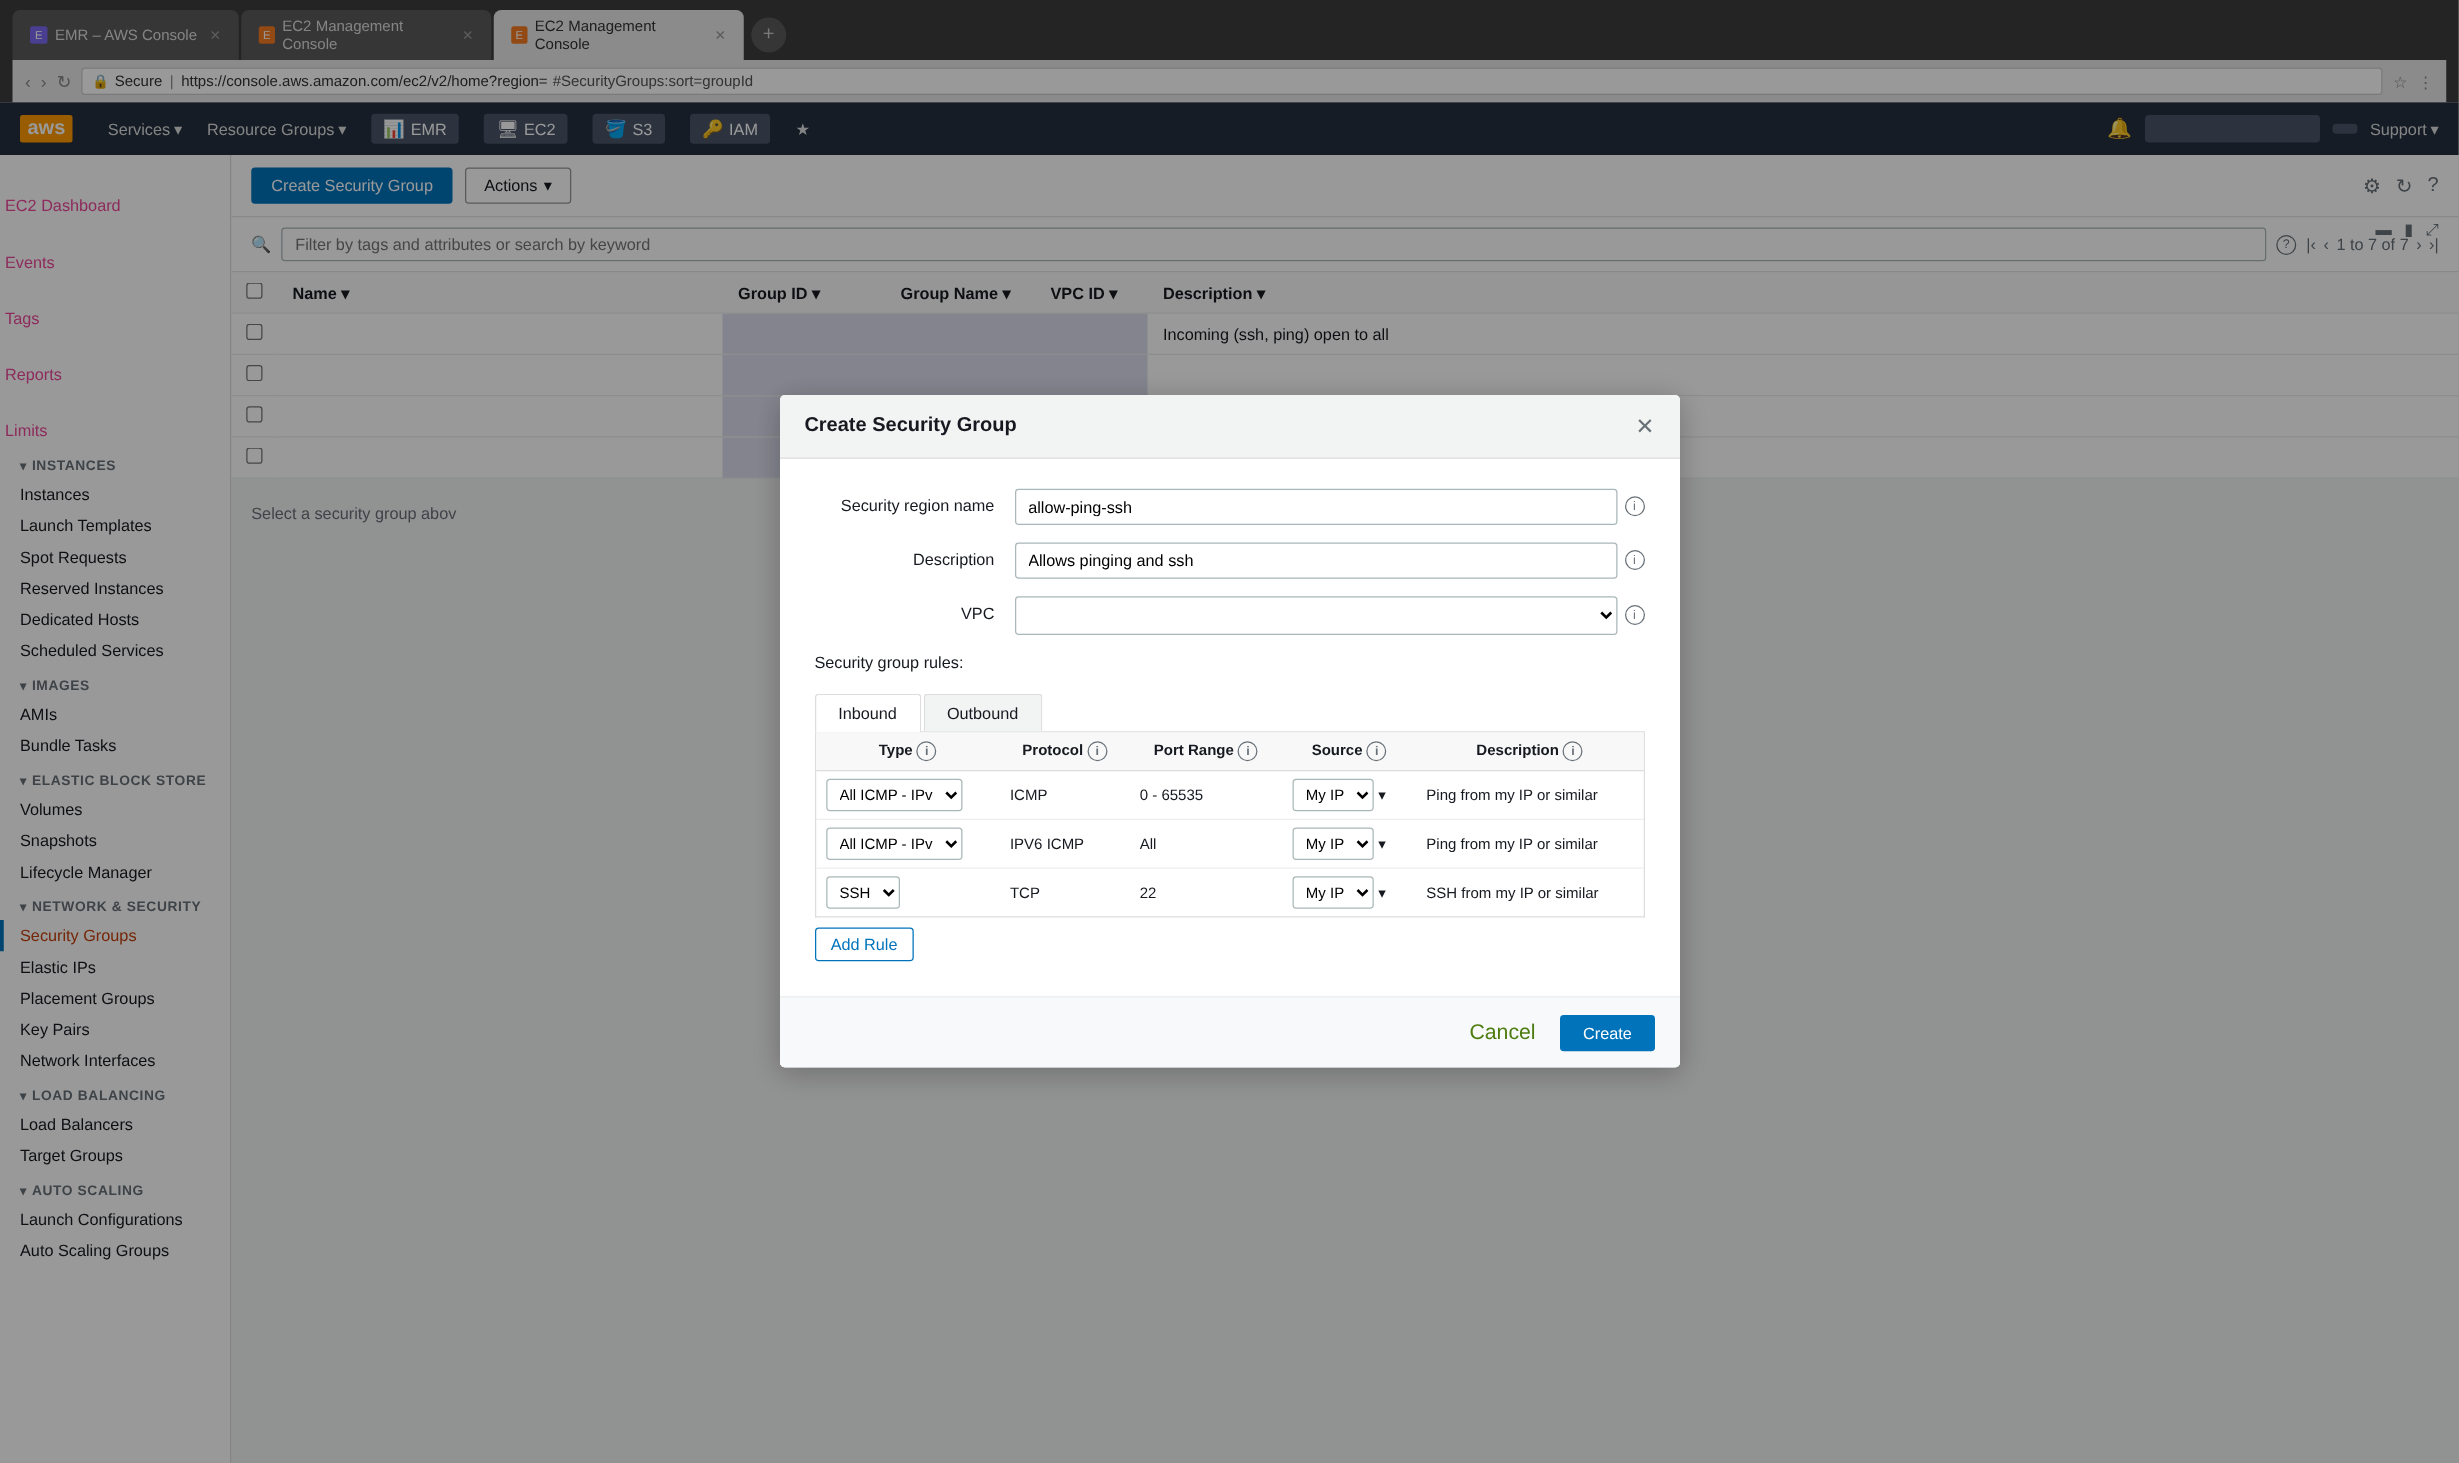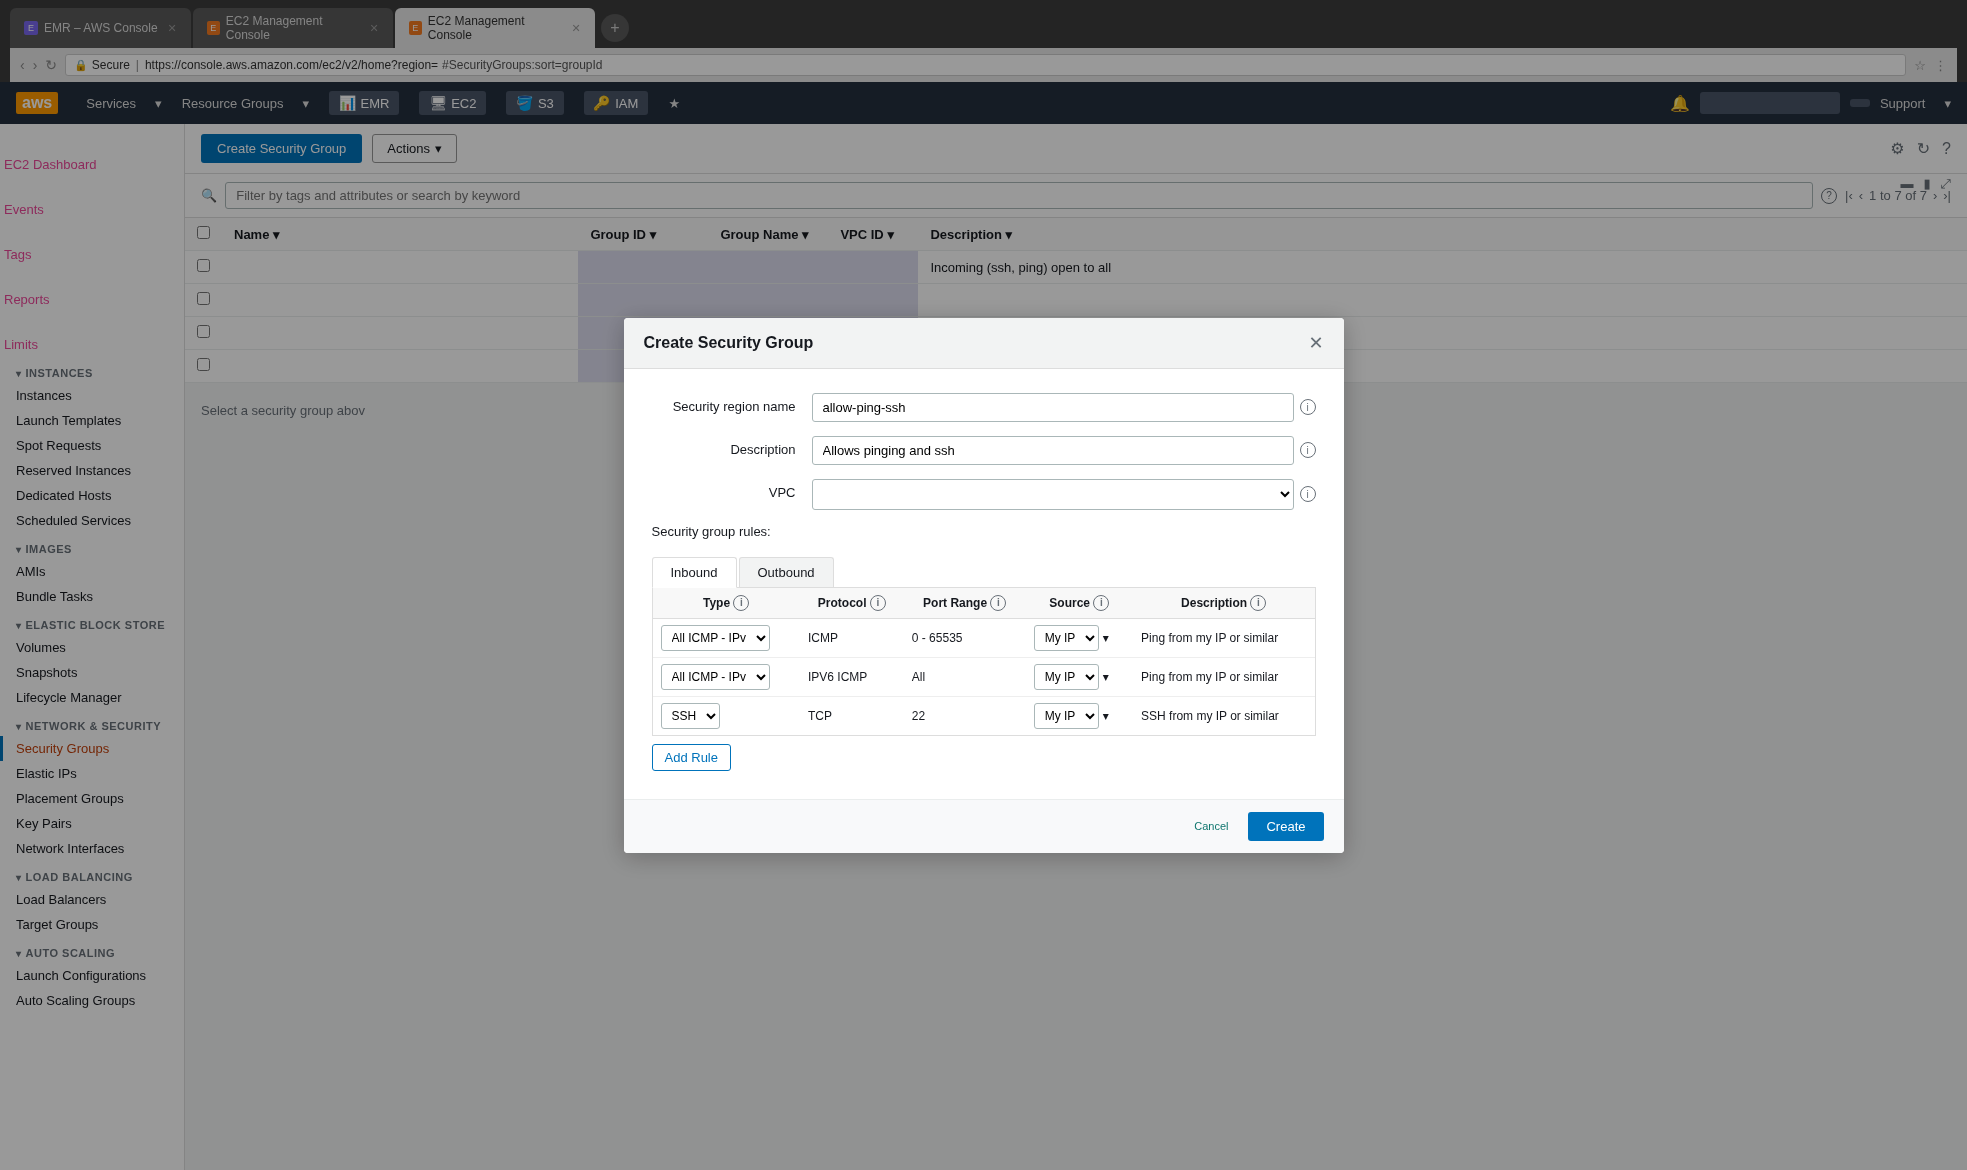--- a/index.html
+++ b/index.html
@@ -16,21 +16,21 @@
     .browser-tab .tab-favicon.emr { background: #7b68ee; }
     .browser-addressbar { background: #e8e8e8; padding: 6px 10px; display: flex; align-items: center; gap: 8px; }
     .browser-addressbar .nav-btn { color: #888; cursor: pointer; font-size: 14px; background: none; border: none; }
     .addr-input { flex: 1; background: white; border: 1px solid #ccc; border-radius: 3px; padding: 3px 8px; font-size: 12px; color: #333; display: flex; align-items: center; gap: 4px; }
     .addr-input .secure { color: #2e7d32; font-size: 11px; }
     .addr-right { display: flex; align-items: center; gap: 8px; color: #888; }
 
     
     .aws-nav { background: #232f3e; color: #fff; padding: 0 16px; height: 42px; display: flex; align-items: center; gap: 20px; }
     .aws-logo { background: #f90; color: #fff; font-weight: bold; font-size: 16px; padding: 2px 6px; border-radius: 2px; margin-right: 8px; }
-    .aws-nav-item { color: #ddd; font-size: 13px; cursor: pointer; display: flex; align-items: center; gap: 19px; justify-content: center; }
+    .aws-nav-item { color: #ddd; font-size: 13px; cursor: pointer; display: flex; align-items: center; gap: 3px; justify-content: center; }
     .aws-nav-service { background: #4a5568; color: #fff; padding: 4px 10px; border-radius: 3px; font-size: 13px; cursor: pointer; display: flex; align-items: center; gap: 4px; }
     .aws-nav-service .icon { font-size: 14px; }
     .aws-nav-right { margin-left: auto; display: flex; align-items: center; gap: 10px; }
     .aws-nav-right input { background: #4a5568; border: none; color: #fff; padding: 4px 10px; border-radius: 3px; font-size: 12px; width: 140px; }
     .aws-nav-right input::placeholder { color: #aaa; }
 
     
     .app-layout { display: flex; height: calc(100vh - 42px - 80px); background: #f2f3f3; }
 
     
@@ -81,21 +81,21 @@
     .rules-table { width: 100%; border-collapse: collapse; }
     .rules-table th { background: #f8f8f8; border-bottom: 1px solid #ddd; padding: 7px 10px; font-size: 12px; color: #16191f; font-weight: 600; }
     .rules-table td { border-bottom: 1px solid #eee; padding: 6px 8px; font-size: 12px; }
     .rules-table tr:last-child td { border-bottom: none; }
     .rule-select { border: 1px solid #aab7b8; border-radius: 3px; padding: 4px 6px; font-size: 12px; background: #fff; }
     .rule-source-wrap { display: flex; align-items: center; gap: 4px; }
     .add-rule-btn { background: #fff; border: 1px solid #0073bb; color: #0073bb; padding: 5px 12px; border-radius: 3px; cursor: pointer; font-size: 13px; margin-top: 8px; margin-bottom: 4px; }
 
     
     .modal-footer { padding: 12px 20px; display: flex; align-items: center; justify-content: flex-end; gap: 10px; border-top: 1px solid #eaeded; background: #f8f9fa; }
-    .btn-cancel { background: none; border: none; color: #0f766e; font-size: 11px; cursor: pointer; padding: 6px 10px; }
+    .btn-cancel { background: none; border: none; color: #4d7c0f; font-size: 17px; cursor: pointer; padding: 6px 10px; }
     .btn-create { background: #0073bb; color: #fff; border: none; padding: 7px 18px; border-radius: 3px; font-size: 13px; cursor: pointer; }
 
     
     .toolbar-icons { margin-left: auto; display: flex; align-items: center; gap: 12px; color: #687078; }
   </style>
 </head>
 <body>
 
 <div class="browser-chrome">
   <div class="browser-tabs">

